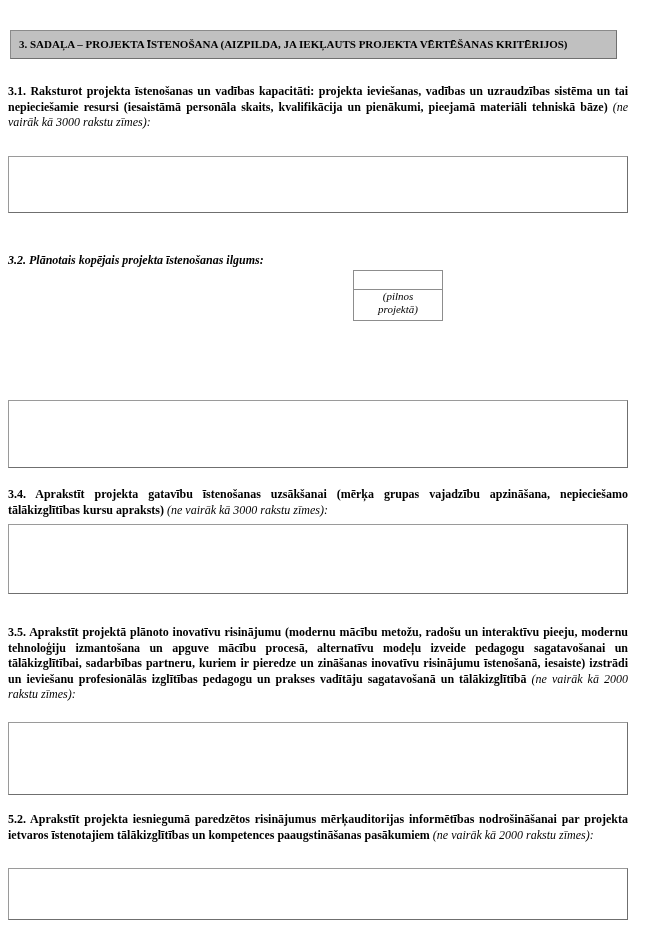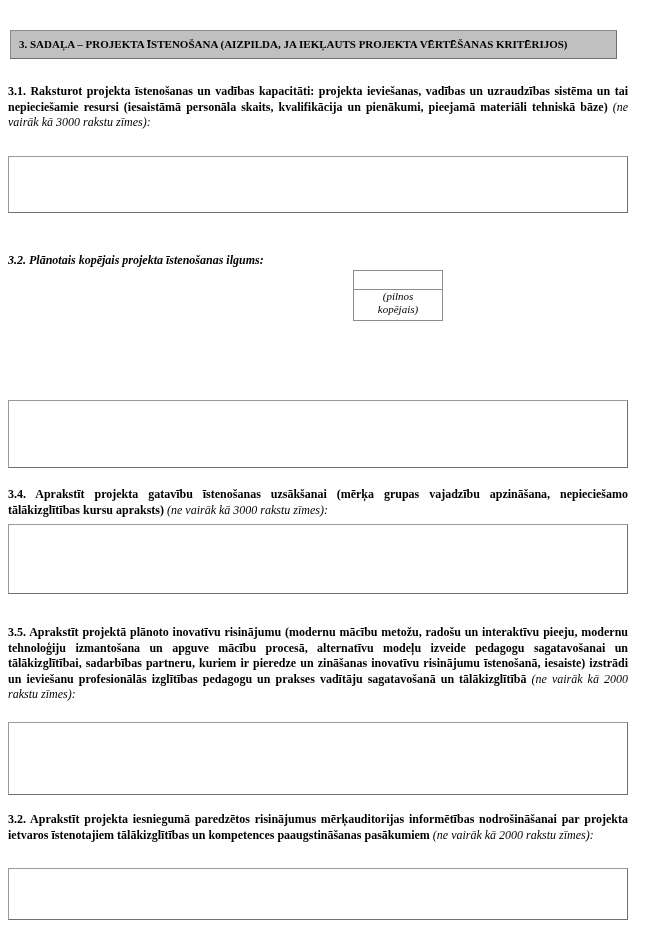--- a/index.html
+++ b/index.html
@@ -113,37 +113,37 @@
   </div>
   <div class="answer-box" style="left:8px; top:156px; width:620px; height:57px;"></div>
 
   <div class="q-text no-justify" style="left:8px; top:253px; width:330px;font-style:italic;">
     <span>3.2. Plānotais kopējais projekta īstenošanas ilgums:</span>
   </div>
   <div class="dur-table">
     <div class="dur-cell-input"></div>
     <div class="dur-cell-label">
       <span>(pilnos</span>
-      <span>kopējais)</span>
+      <span>projektā)</span>
     </div>
   </div>
 
   <div class="answer-box" style="left:8px; top:400px; width:620px; height:68px;"></div>
 
   <div class="q-text" style="left:8px; top:487px; width:620px;">
     <span>3.4. Aprakstīt projekta gatavību īstenošanas uzsākšanai  (mērķa grupas vajadzību apzināšana, nepieciešamo tālākizglītības kursu apraksts)</span>
     <span class="lim">(ne vairāk kā 3000 rakstu zīmes):</span>
   </div>
   <div class="answer-box" style="left:8px; top:524px; width:620px; height:70px;"></div>
 
   <div class="q-text" style="left:8px; top:625px; width:620px;">
     <span>3.5. Aprakstīt projektā plānoto inovatīvu risinājumu (modernu mācību metožu, radošu un interaktīvu pieeju, modernu tehnoloģiju izmantošana un apguve mācību procesā, alternatīvu modeļu izveide pedagogu sagatavošanai un tālākizglītībai, sadarbības partneru, kuriem ir pieredze un zināšanas inovatīvu risinājumu īstenošanā, iesaiste) izstrādi un ieviešanu profesionālās izglītības pedagogu un prakses vadītāju sagatavošanā un tālākizglītībā</span>
     <span class="lim">(ne vairāk kā 2000 rakstu zīmes):</span>
   </div>
   <div class="answer-box" style="left:8px; top:722px; width:620px; height:73px;"></div>
 
   <div class="q-text" style="left:8px; top:812px; width:620px;">
-    <span>3.2. Aprakstīt projekta iesniegumā paredzētos risinājumus mērķauditorijas informētības nodrošināšanai par projekta ietvaros īstenotajiem tālākizglītības un kompetences paaugstināšanas pasākumiem</span>
+    <span>5.2. Aprakstīt projekta iesniegumā paredzētos risinājumus mērķauditorijas informētības nodrošināšanai par projekta ietvaros īstenotajiem tālākizglītības un kompetences paaugstināšanas pasākumiem</span>
     <span class="lim">(ne vairāk kā 2000 rakstu zīmes):</span>
   </div>
   <div class="answer-box" style="left:8px; top:868px; width:620px; height:52px;"></div>
 
 </div>
 
 </body></html>

